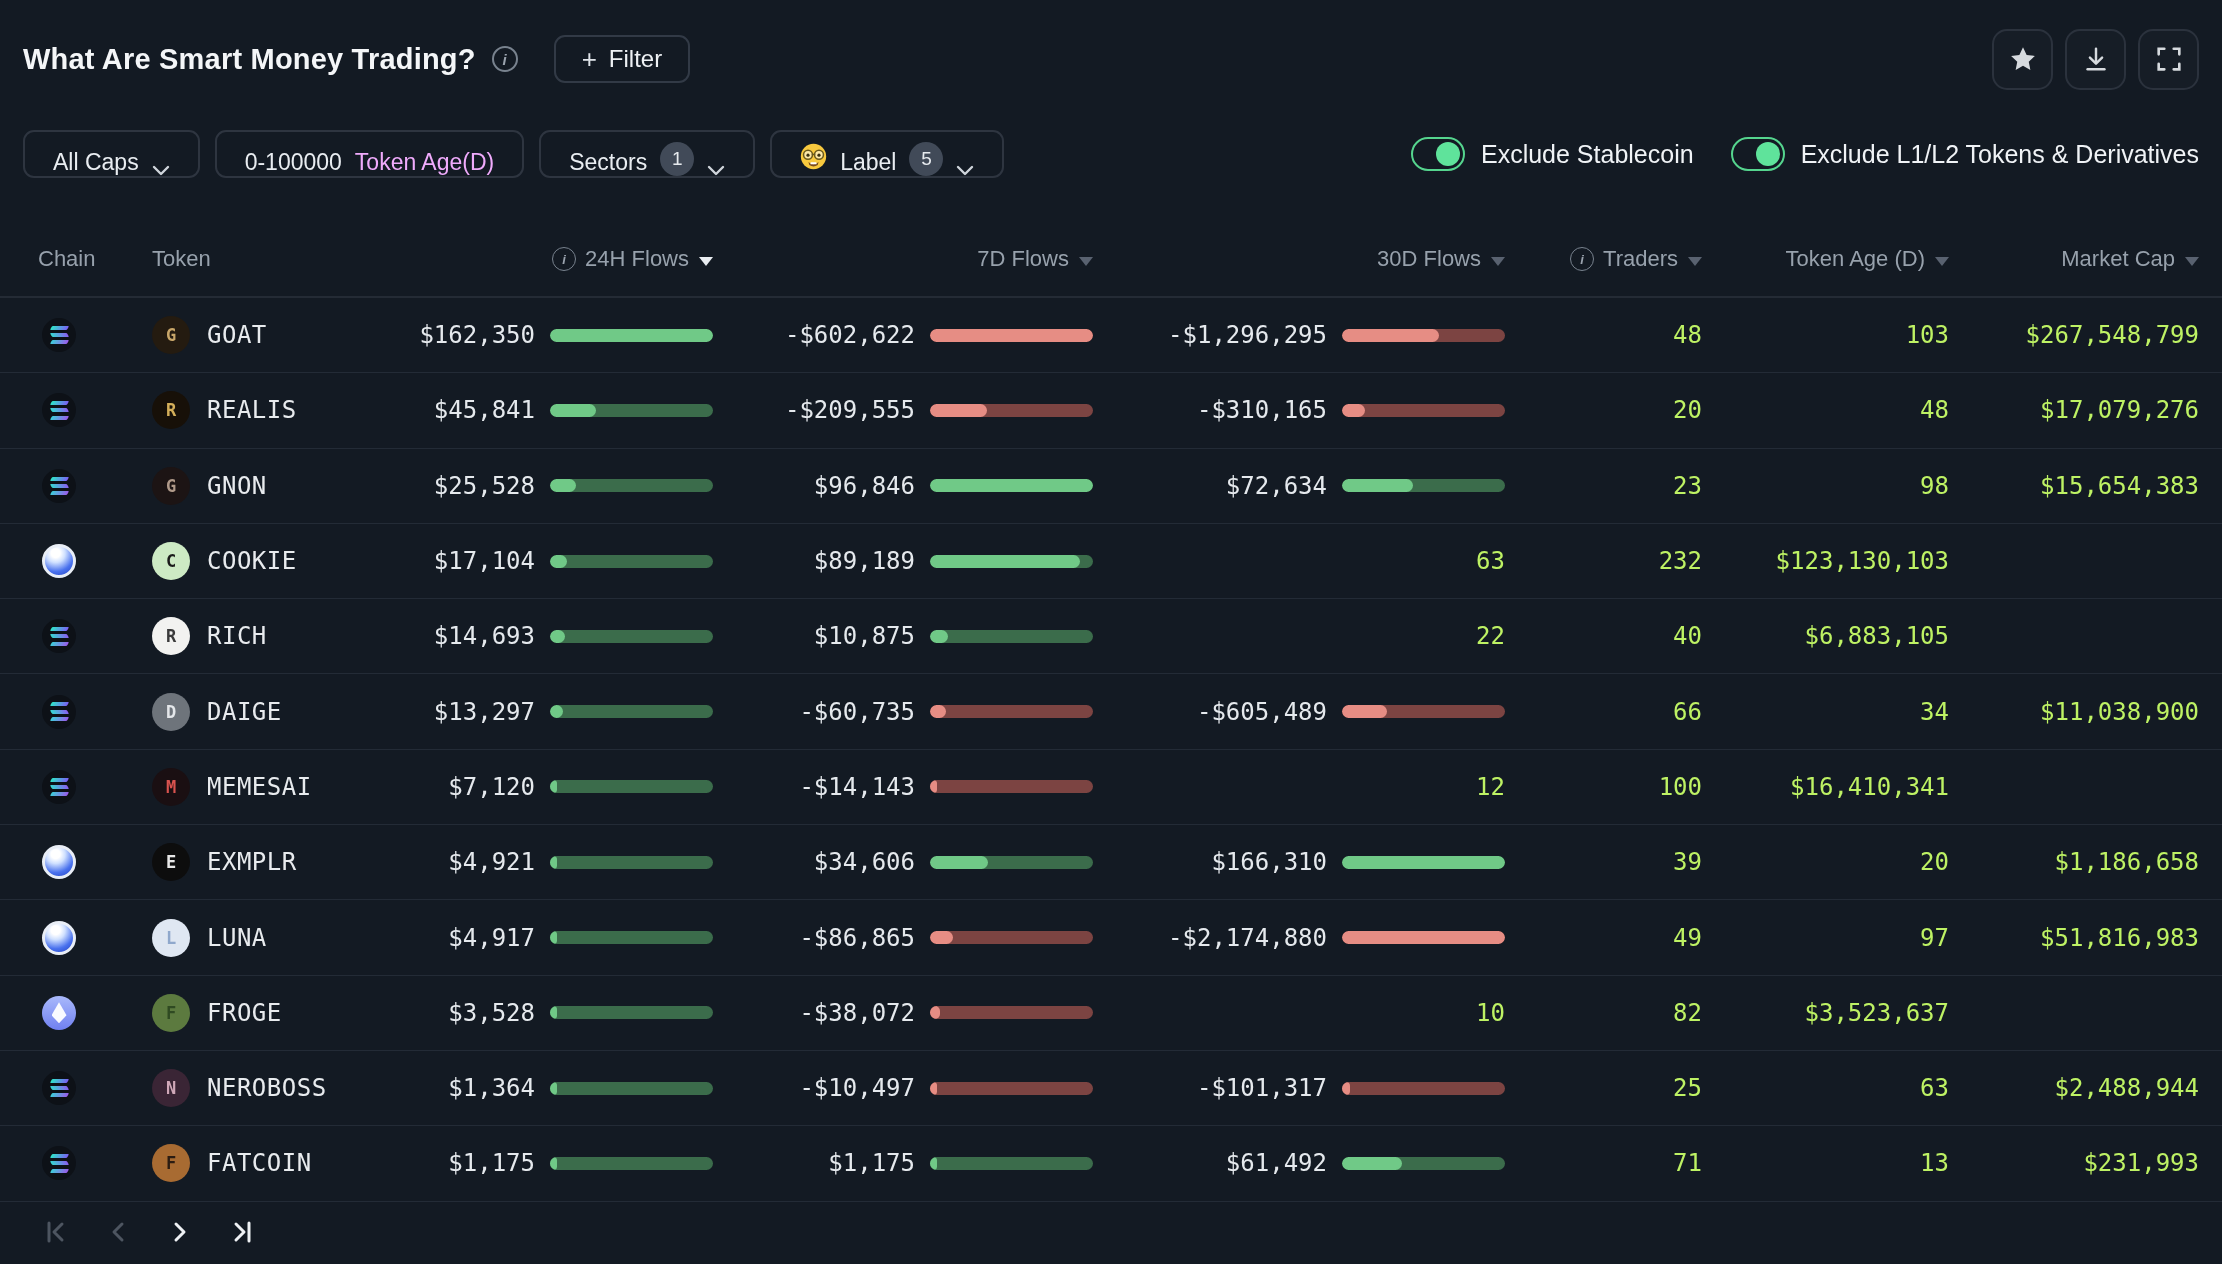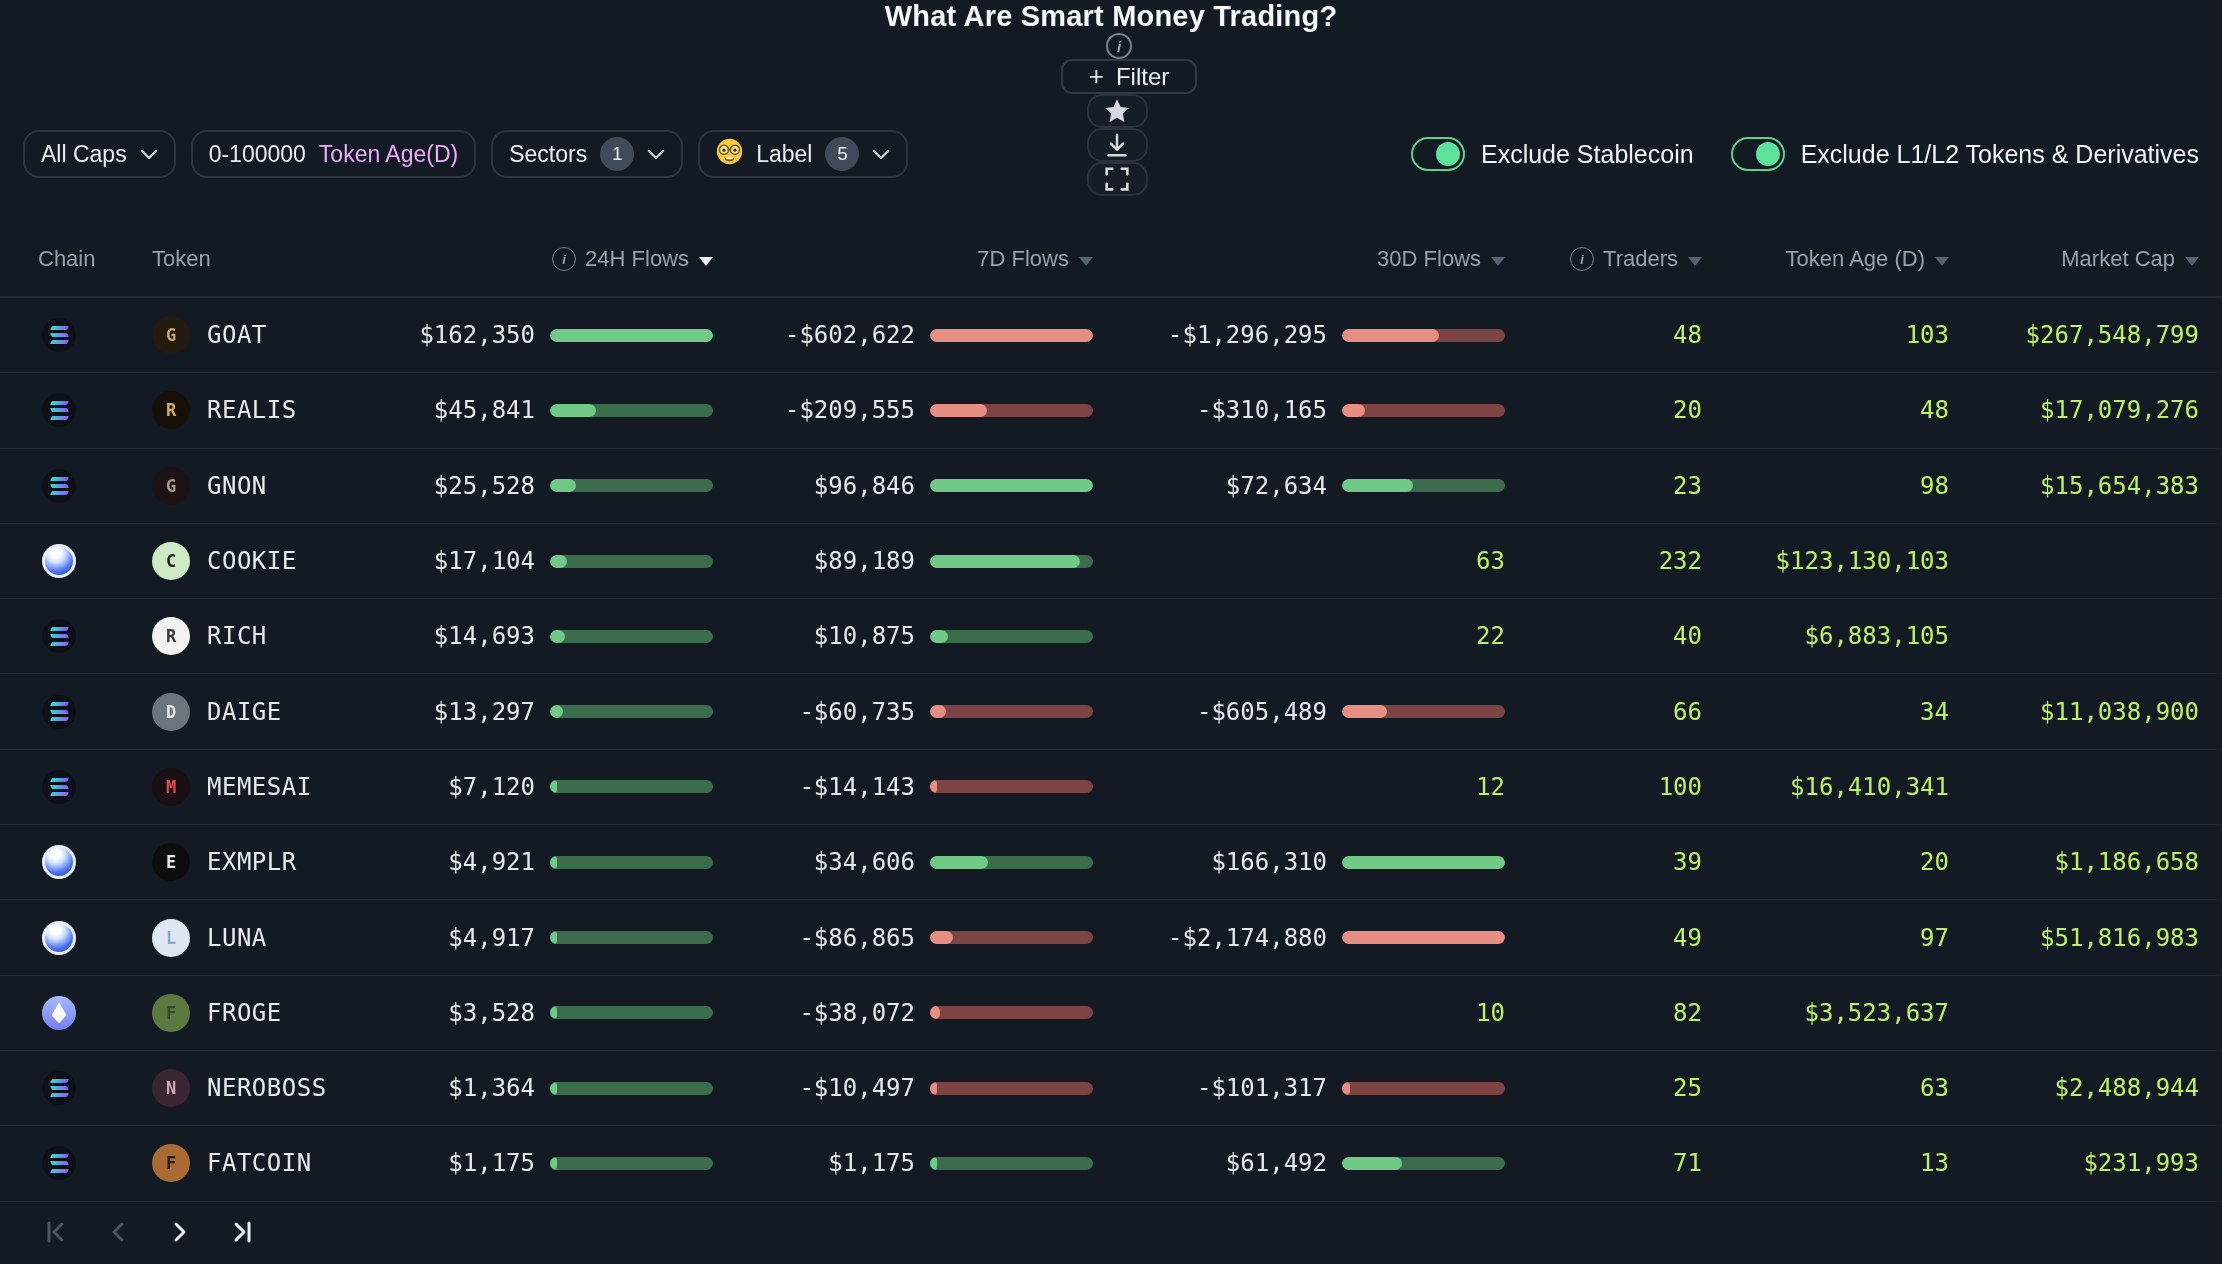--- a/index.html
+++ b/index.html
@@ -4,21 +4,21 @@
 <style>
   * { margin:0; padding:0; box-sizing:border-box; }
   html,body { background:#0d1117; }
   .app {
     position:relative; width:2222px; height:1264px;
     background:#131a23; color:#e8ebee;
     font-family:"Liberation Sans", sans-serif;
     overflow:hidden;
   }
   
-  .title-bar { height:118px; display:flex; align-items:center; padding:0 23px 0 23px;flex-direction:column; }
+  .title-bar { height:118px; display:flex; align-items:center; padding:0 23px 0 23px; }
   .page-title { font-size:29px; font-weight:700; color:#f4f6f8; letter-spacing:.2px; }
   .info-circle {
     display:inline-flex; align-items:center; justify-content:center;
     width:26px; height:26px; border:2px solid #78828e; border-radius:50%;
     color:#9aa3ae; font-size:15px; font-style:italic; font-weight:600; margin-left:16px; flex:0 0 auto;
   }
   .filter-btn {
     margin-left:36px; height:48px; padding:0 26px; display:inline-flex; align-items:center; gap:12px;
     background:transparent; border:2px solid #323a46; border-radius:11px;
     color:#eef1f4; font-size:24px; font-family:inherit; cursor:pointer;
@@ -26,22 +26,22 @@
   .filter-btn .plus { font-size:26px; font-weight:400; color:#dfe4e9; }
   .tb-spacer { flex:1; }
   .icon-btn {
     width:61px; height:61px; margin-left:12px; border:2px solid #2b323d; border-radius:15px;
     background:rgba(255,255,255,0.015); display:inline-flex; align-items:center; justify-content:center; cursor:pointer;
   }
   .icon-btn svg { display:block; }
   
   .filter-bar { height:72px; display:flex; align-items:center; padding:0 23px; gap:15px; }
   .chip {
-    height:48px; display:inline-flex; align-items:center; gap:13px; padding:0 16px;
-    border:2px solid #2e3540; border-radius:16px; background:transparent;
+    height:48px; display:inline-flex; align-items:flex-end; gap:13px; padding:0 28px;
+    border:2px solid #2e3540; border-radius:11px; background:transparent;
     font-size:23px; color:#e9edf1; font-family:inherit; cursor:pointer; white-space:nowrap;
   }
   .chip .muted { color:#f0abfc; }
   .chip .badge {
     min-width:34px; height:34px; padding:0 10px; border-radius:17px; background:#414a58;
     color:#e6eaee; font-size:19px; display:inline-flex; align-items:center; justify-content:center;
   }
   .chev { width:18px; height:11px; flex:0 0 auto; }
   .fb-spacer { flex:1; }
   .toggle-group { display:flex; align-items:center; gap:16px; margin-left:22px; }

